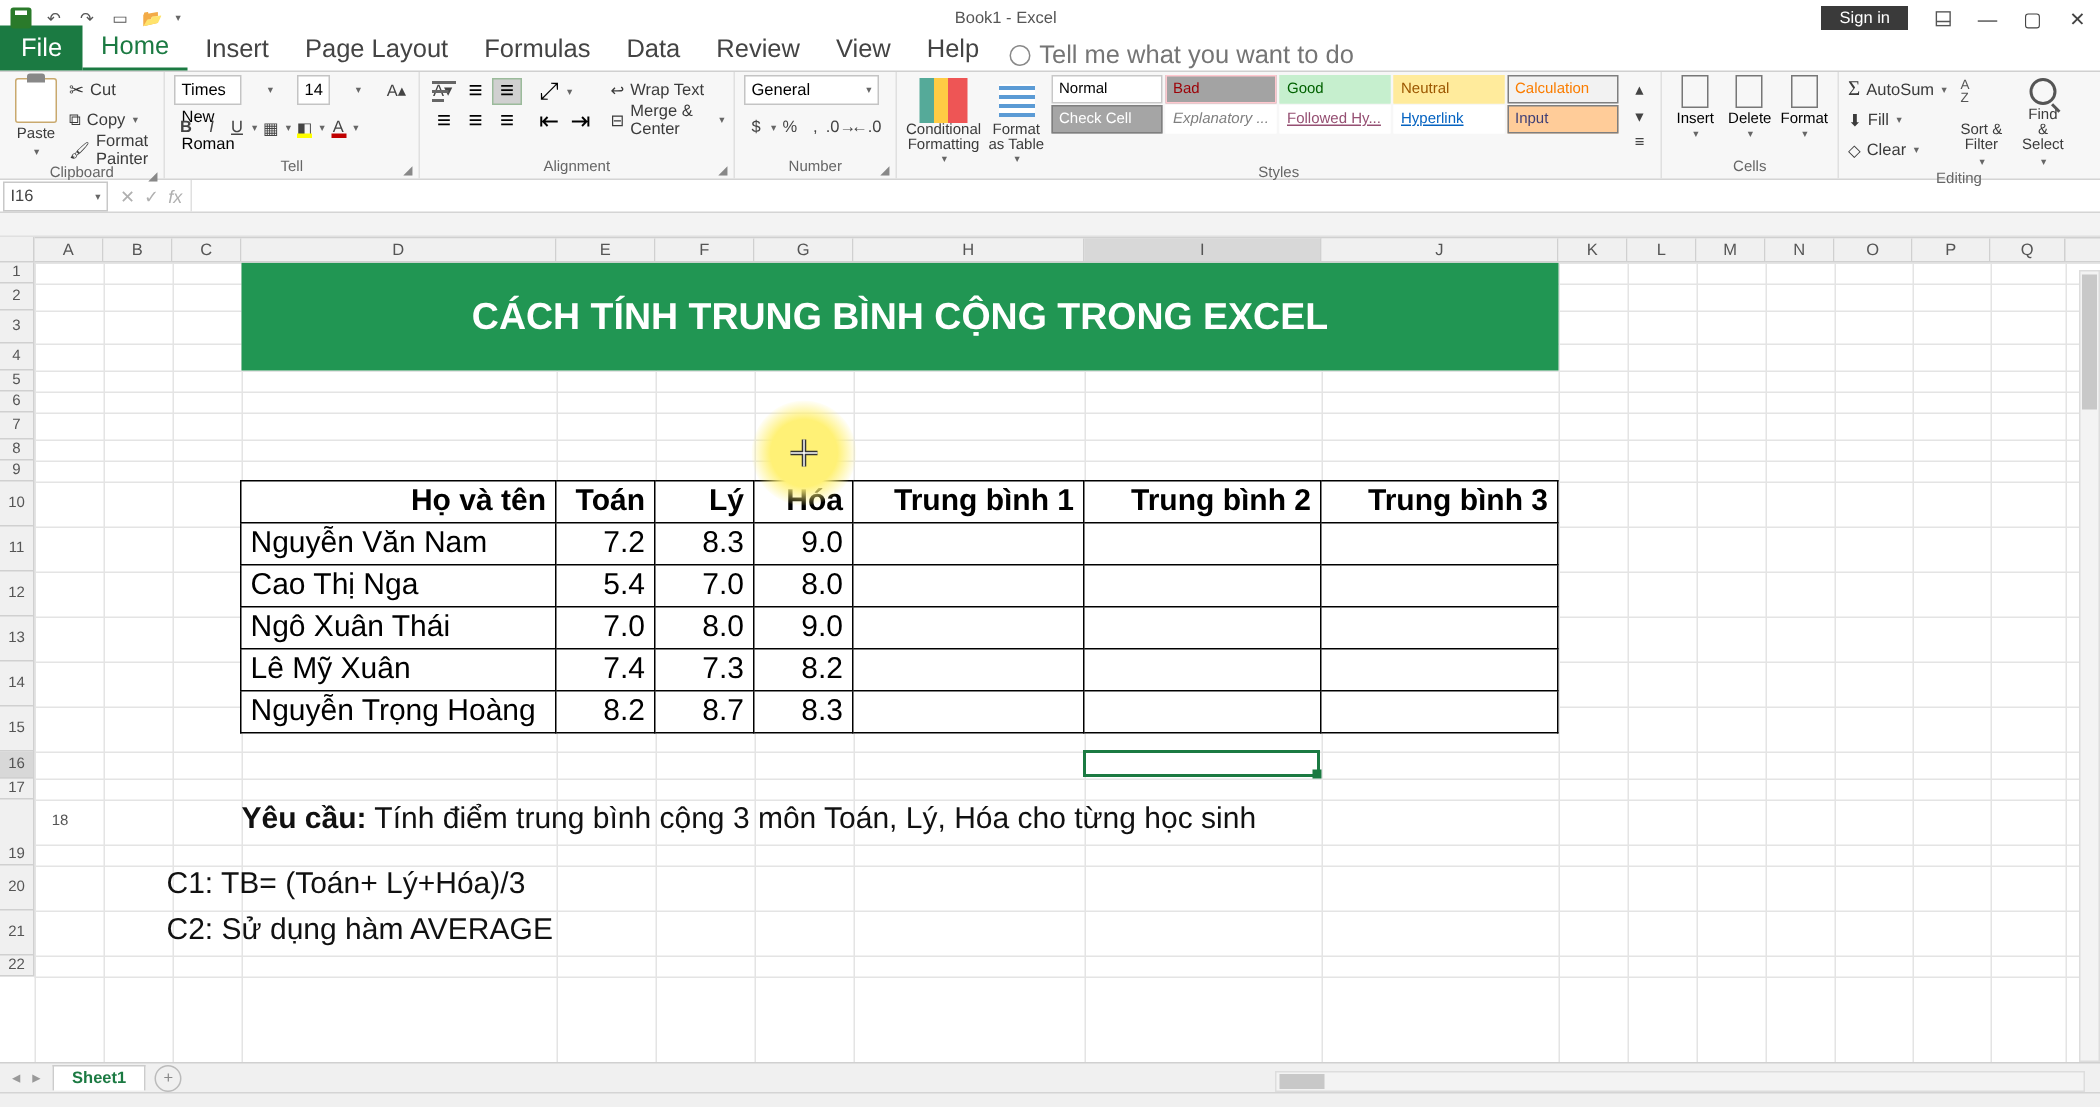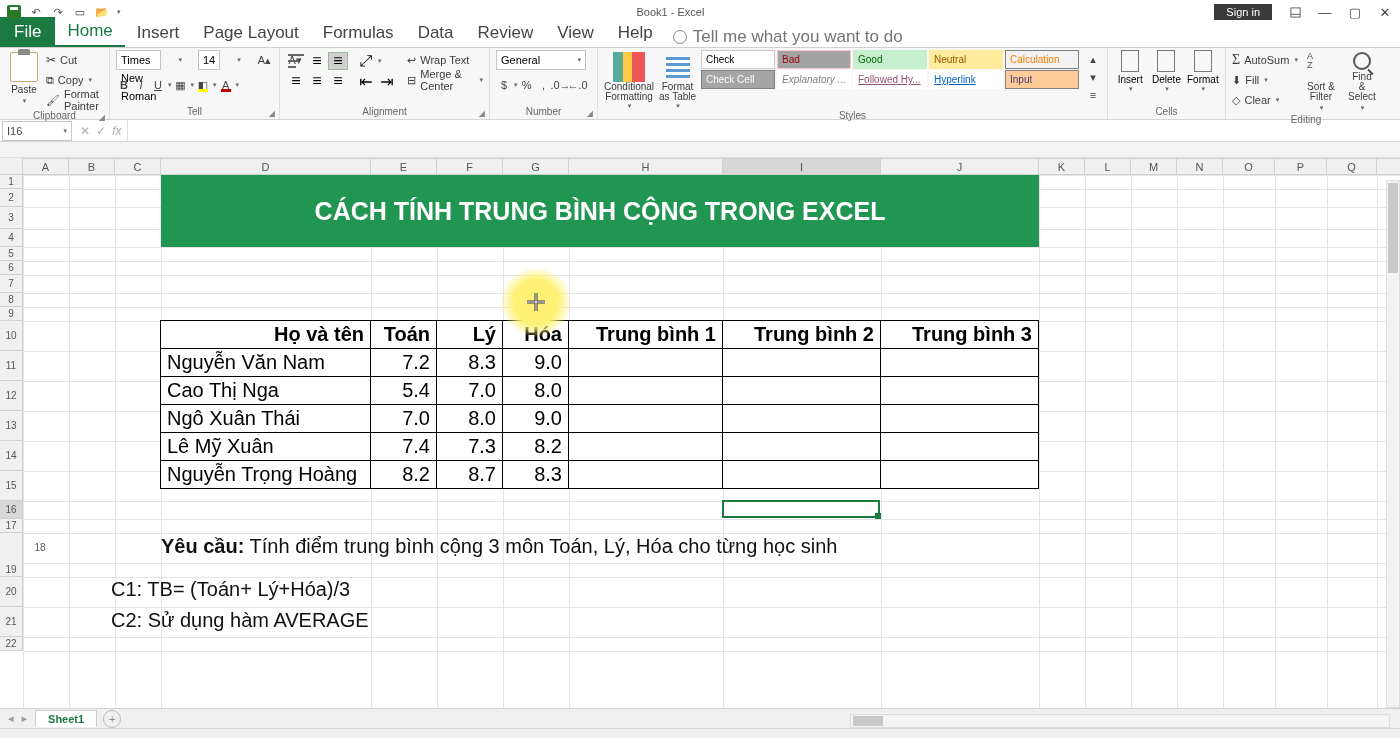--- a/index.html
+++ b/index.html
@@ -288,21 +288,21 @@
         <span style="text-align:center;line-height:10px">Conditional Formatting</span>
           <span class="dd-caret">▾</span>
       </div>
       <div class="cf-btn">
         <div class="ic-box tbl-ic"></div>
         <span style="text-align:center;line-height:10px">Format as Table</span>
           <span class="dd-caret">▾</span>
       </div>
       <div class="stack" id="styles-gallery" style="gap:1px">
           <div class="styles-gal">
-            <div class="style-cell" style="background: rgb(255, 255, 255); color: rgb(0, 0, 0); border-color: rgb(200, 200, 200);">Check</div>
+            <div class="style-cell" style="background: rgb(255, 255, 255); color: rgb(0, 0, 0); border-color: rgb(200, 200, 200);">Normal</div>
             <div class="style-cell" style="background: #a3a3a3; color: rgb(156, 0, 6); border-color: rgb(255, 199, 206);">Bad</div>
             <div class="style-cell" style="background: rgb(198, 239, 206); color: rgb(0, 97, 0); border-color: rgb(198, 239, 206);">Good</div>
             <div class="style-cell" style="background: rgb(255, 235, 156); color: rgb(156, 87, 0); border-color: rgb(255, 235, 156);">Neutral</div>
             <div class="style-cell" style="background: rgb(242, 242, 242); color: rgb(250, 125, 0); border-color: rgb(127, 127, 127);">Calculation</div>
           </div>
           <div class="styles-gal">
             <div class="style-cell" style="background: rgb(165, 165, 165); color: rgb(255, 255, 255); border-color: rgb(127, 127, 127);">Check Cell</div>
             <div class="style-cell" style="background: rgb(255, 255, 255); color: rgb(127, 127, 127); border-color: rgb(255, 255, 255); font-style: italic;">Explanatory ...</div>
             <div class="style-cell" style="background: rgb(255, 255, 255); color: rgb(149, 79, 114); border-color: rgb(255, 255, 255); text-decoration: underline;">Followed Hy...</div>
             <div class="style-cell" style="background: rgb(255, 255, 255); color: rgb(5, 99, 193); border-color: rgb(255, 255, 255); text-decoration: underline;">Hyperlink</div>

